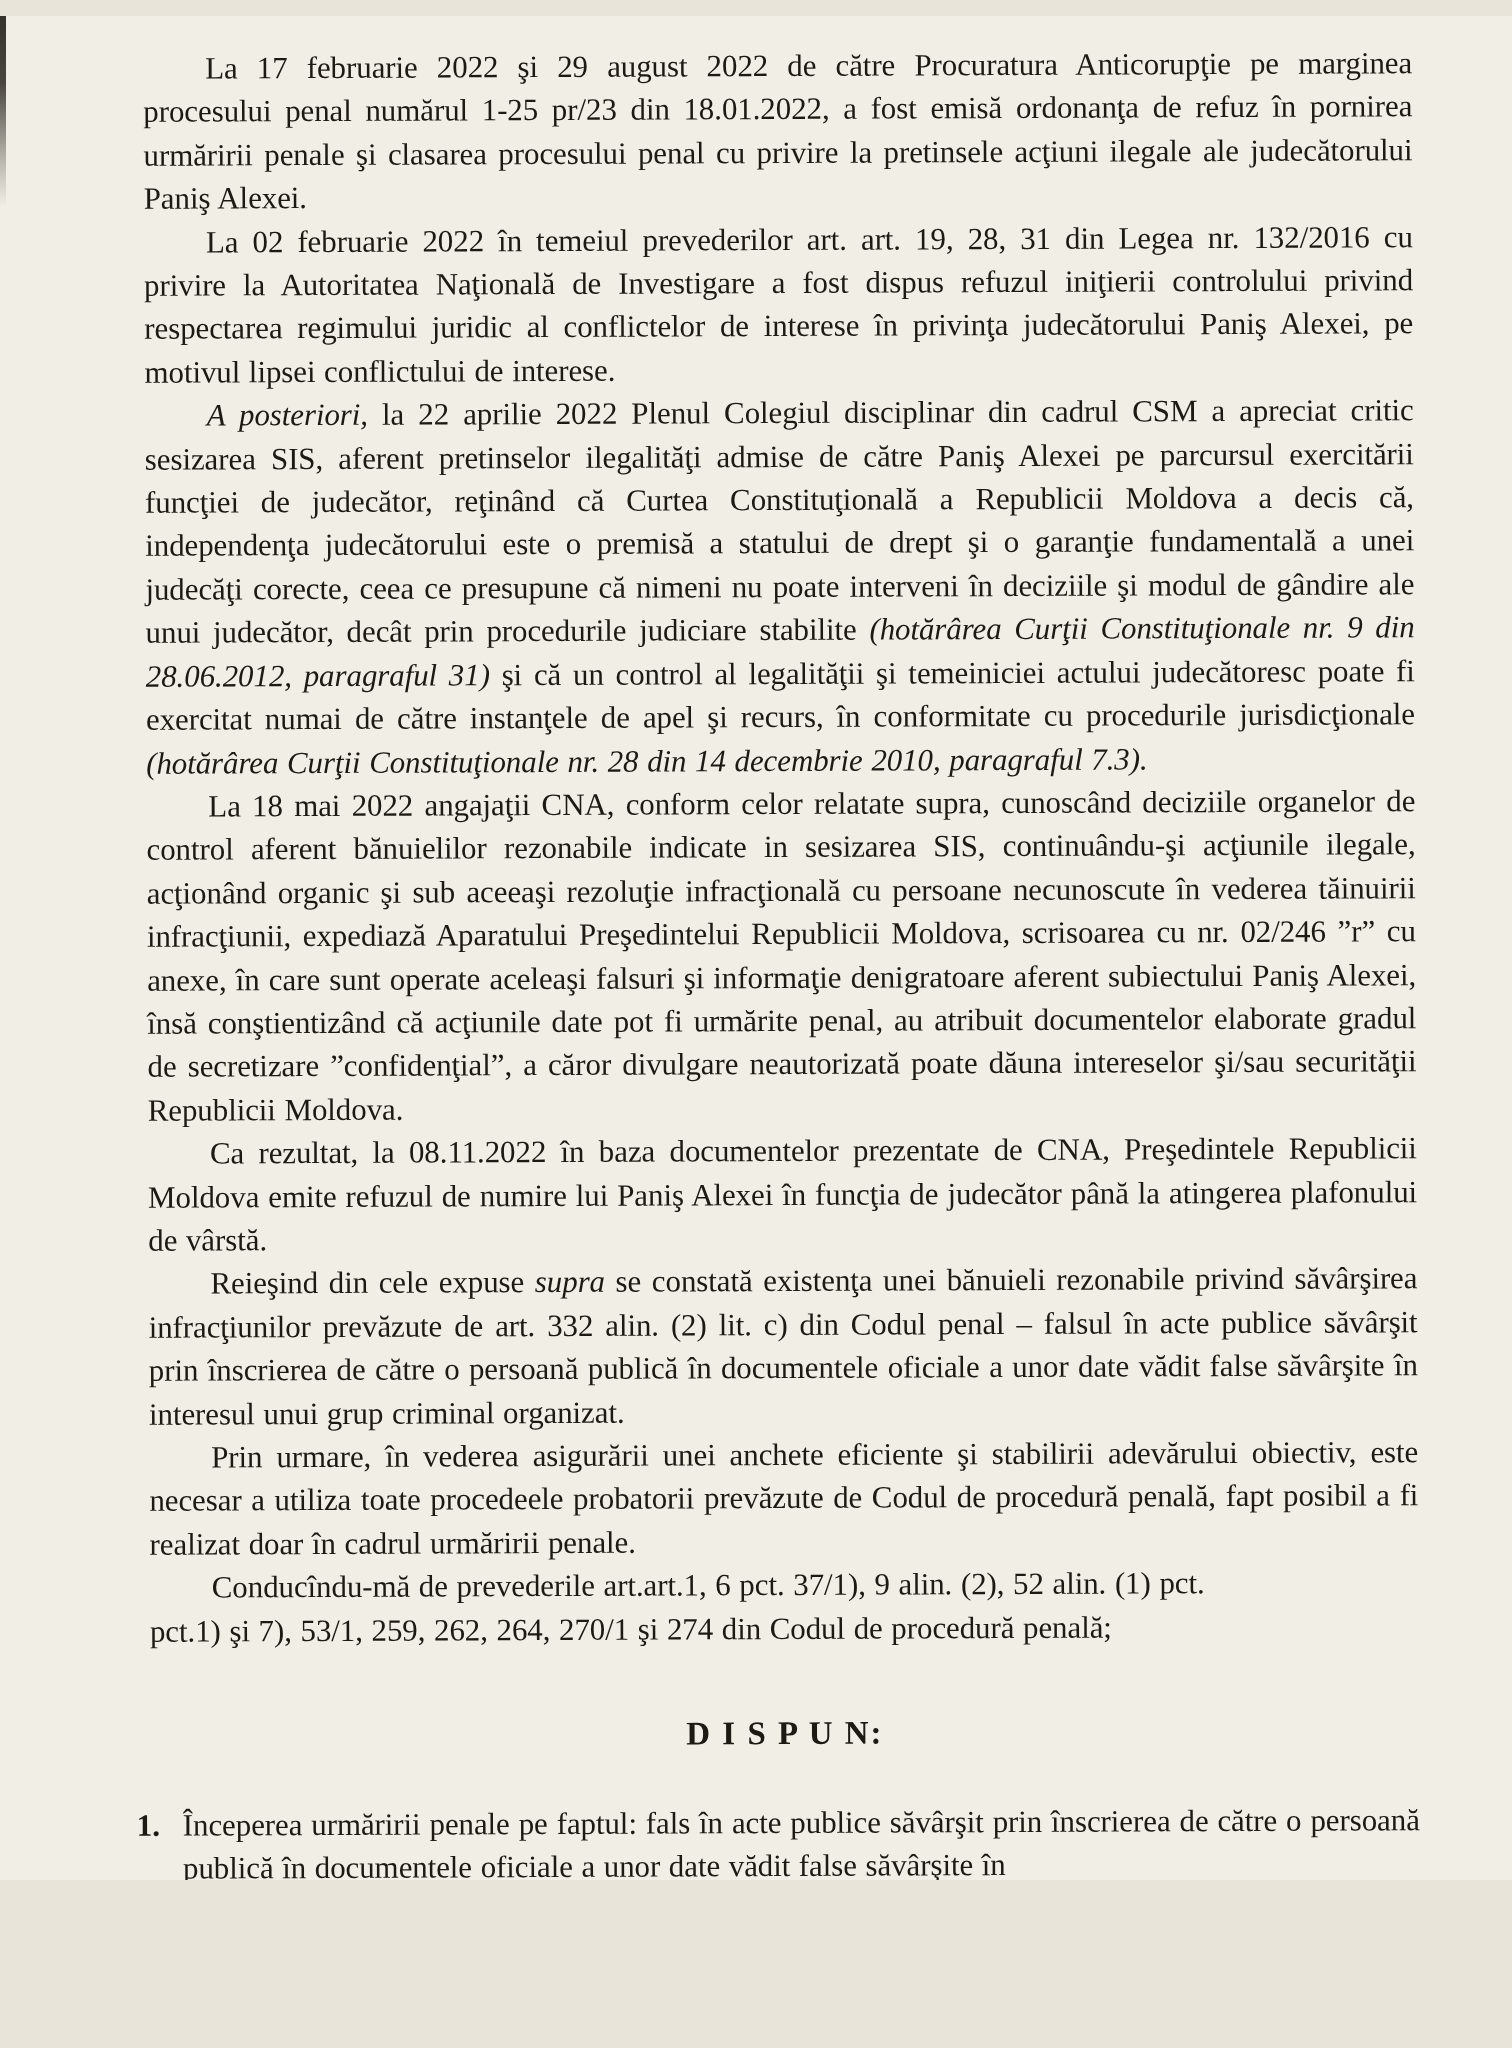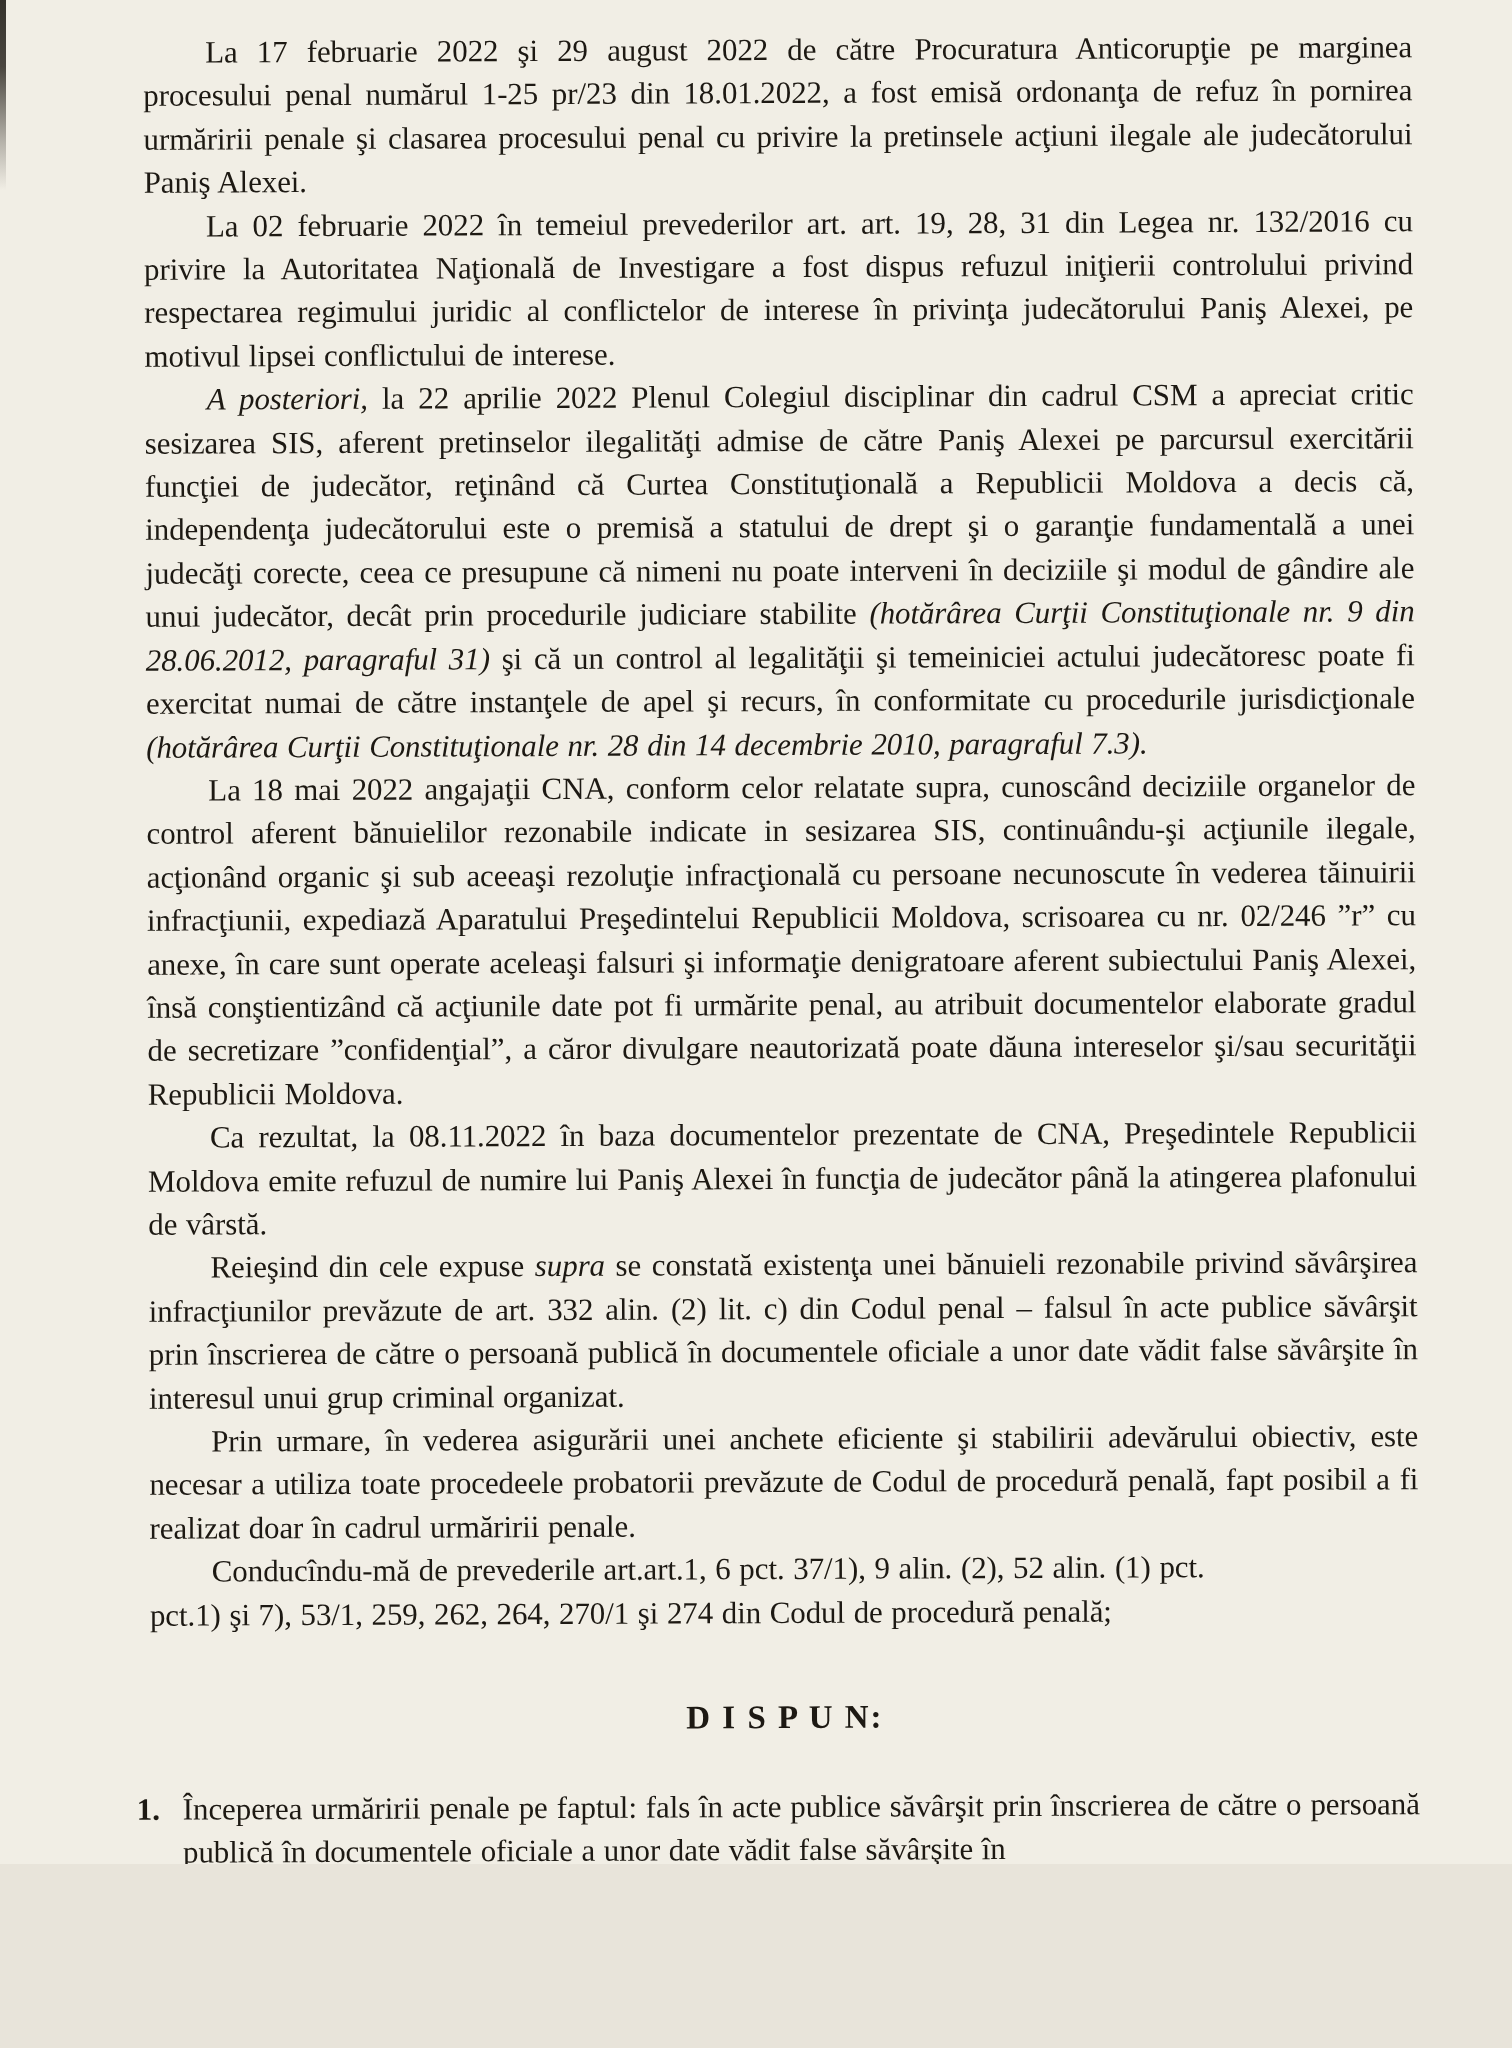--- a/index.html
+++ b/index.html
@@ -1,20 +1,20 @@
 <!DOCTYPE html>
 <html lang="ro"><head>
 <meta charset="utf-8">
 <style>
   html, body { margin: 0; padding: 0; background: #e8e4da; }
   .page {
     position: relative;
     width: 1512px;
     height: 1864px;
-    margin: 0 auto;
+    margin: 16px auto;
     background: #f1eee5;
     overflow: hidden;
     font-family: "Liberation Serif", "DejaVu Serif", serif;
     color: #1d1913;
   }
   .scan-artifact {
     position: absolute;
     left: 0; top: 0;
     width: 6px; height: 190px;
     background: linear-gradient(to bottom, #35322c 0%, #4a463f 35%, rgba(74,70,63,0.35) 75%, rgba(74,70,63,0) 100%);

